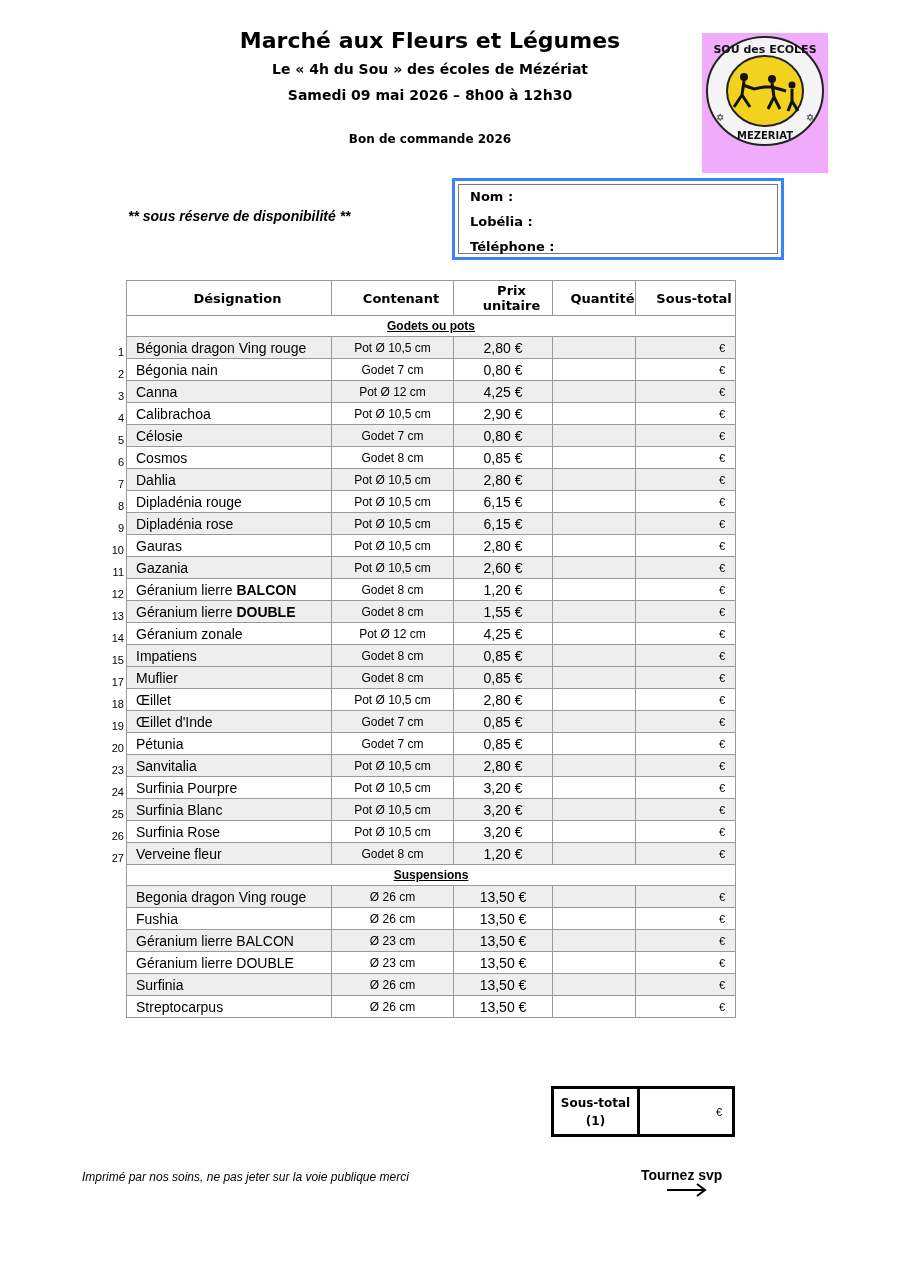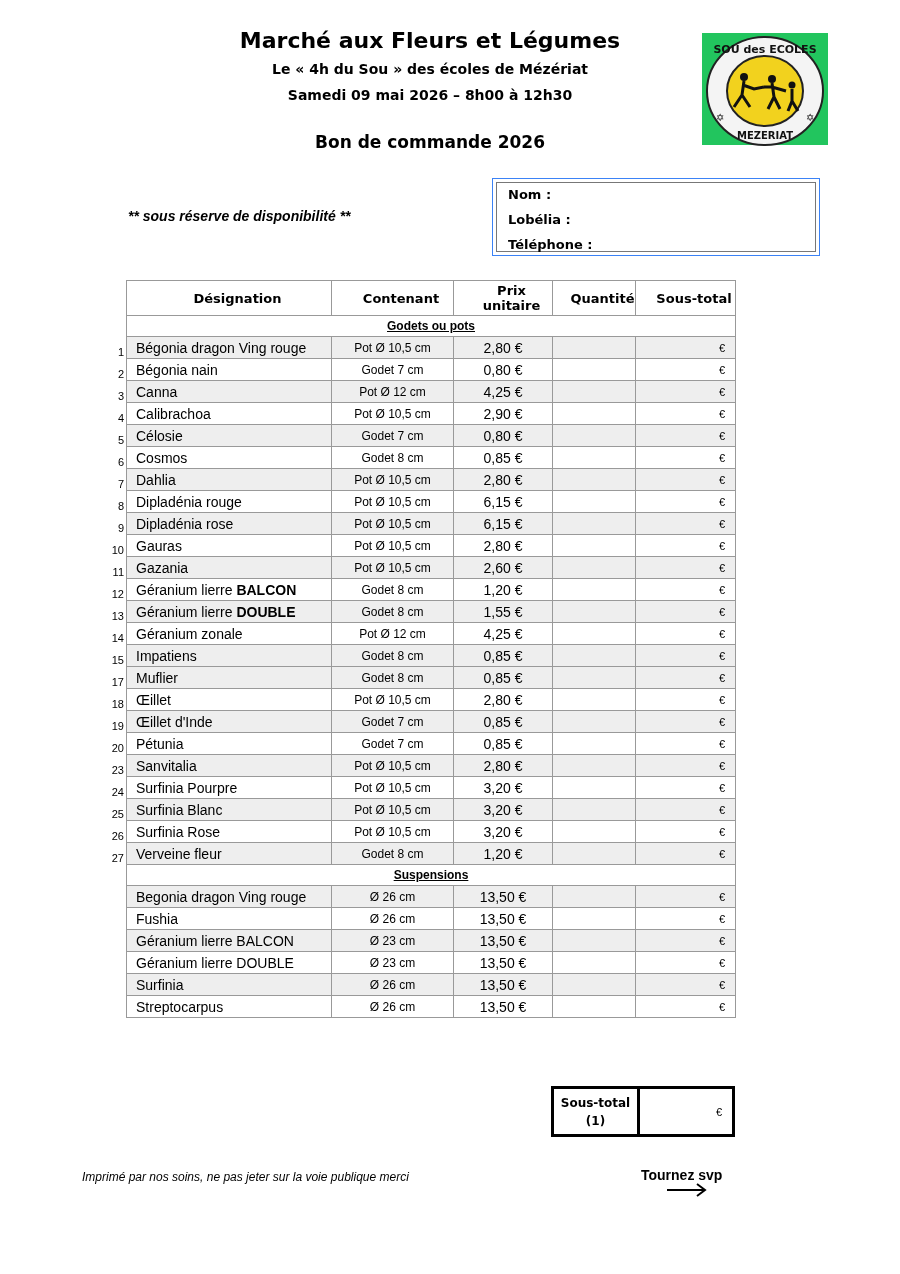--- a/index.html
+++ b/index.html
@@ -1,23 +1,23 @@
 <!DOCTYPE html>
 <html><head>
 <meta charset="utf-8">
 <style>
   html, body { margin: 0; padding: 0; background: #ffffff; }
   body { width: 900px; height: 1274px; position: relative; overflow: hidden; color: #000; font-family: "Liberation Sans", sans-serif; }
   .title-block { position: absolute; left: 230px; top: 26px; width: 400px; text-align: center; font-family: "DejaVu Sans", sans-serif; font-weight: bold; }
   .title { font-size: 22px; line-height: 30px; }
   .subtitle { font-size: 14px; line-height: 26px; }
-  .order-title { position: absolute; left: 230px; top: 132px; width: 400px; text-align: center; font-family: "DejaVu Sans", sans-serif; font-weight: bold; font-size: 17px; }
-  .logo { position: absolute; left: 702px; top: 33px; width: 126px; height: 112px; background: #22c55e; }
+  .order-title { position: absolute; left: 230px; top: 132px; width: 400px; text-align: center; font-family: "DejaVu Sans", sans-serif; font-weight: bold; font-size: 12px; }
+  .logo { position: absolute; left: 702px; top: 33px; width: 126px; height: 140px; background: #f0abfc; }
   .reserve { position: absolute; left: 128px; top: 208px; font-size: 14px; font-style: italic; font-weight: bold; }
-  .contact-box { position: absolute; left: 452px; top: 178px; width: 326px; height: 76px; border: 1px solid #3b82f6; margin-left: 40px; }
+  .contact-box { position: absolute; left: 452px; top: 178px; width: 326px; height: 76px; border: 3px solid #3b82f6; }
   .contact-inner { position: absolute; left: 3px; top: 3px; right: 3px; bottom: 3px; border: 1px solid #777; }
   .contact-line { position: absolute; left: 11px; font-family: "DejaVu Sans", sans-serif; font-weight: bold; font-size: 13px; }
   .contact-input { position: absolute; height: 20px; border: none; background: transparent; outline: none; }
   table.orders { position: absolute; left: 126px; top: 280px; border-collapse: collapse; table-layout: fixed; }
   table.orders td, table.orders th { border: 1px solid #999; padding: 0; height: 21px; box-sizing: border-box; }
   table.orders th { font-family: "DejaVu Sans", sans-serif; font-weight: bold; font-size: 13px; height: 35px; text-align: center; padding-left: 17px; }
   td.section { text-align: center; font-weight: bold; font-size: 12px; text-decoration: underline; height: 24px; }
   td.desig { font-size: 14px; padding-left: 9px !important; position: relative; }
   td.cont { text-align: center; font-size: 12px; }
   td.price { text-align: center; font-size: 14px; }

